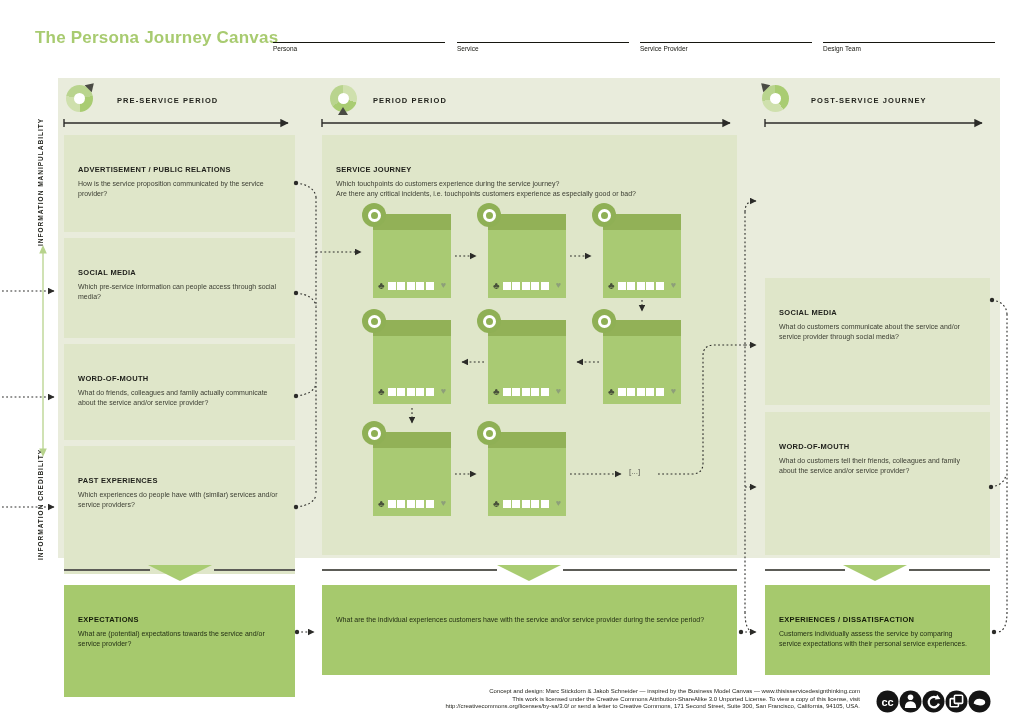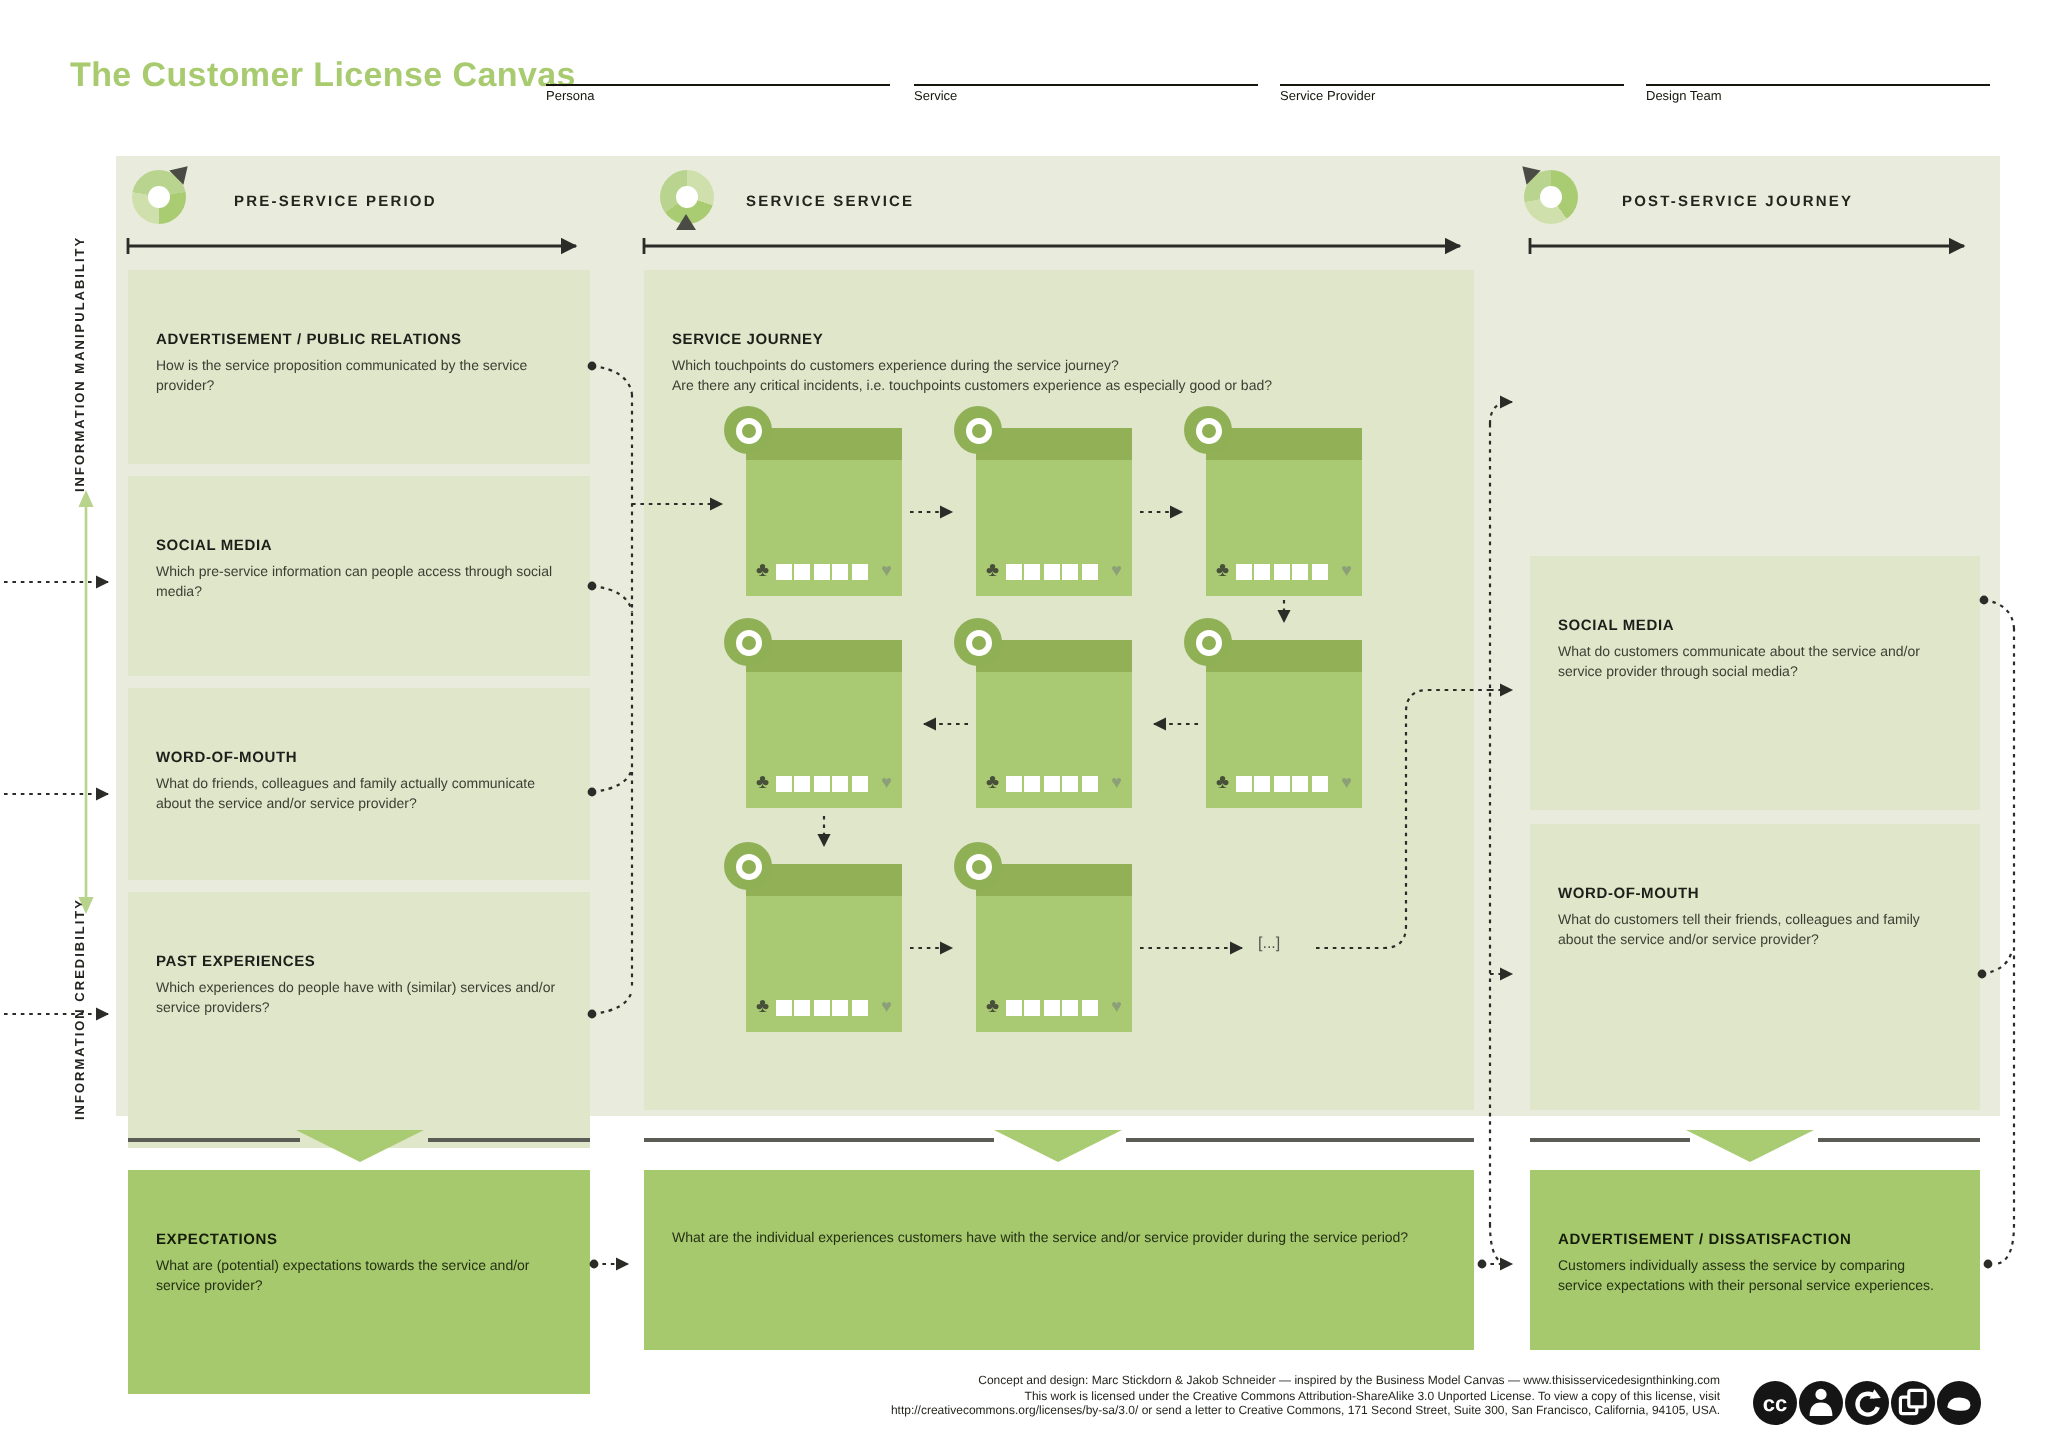--- a/index.html
+++ b/index.html
@@ -55,21 +55,21 @@
   svg.overlay{position:absolute;left:0;top:0;pointer-events:none;}
   .dash{fill:none;stroke:#2b2b28;stroke-width:1.1;stroke-dasharray:1.8 2.4;}
   .solid{fill:none;stroke:#2b2b28;stroke-width:1.4;}
   .dot{fill:#2b2b28;}
 </style>
 </head>
 <body>
 
 <div class="page">
 
-  <div class="title">The Customer License Canvas</div>
+  <div class="title">The Persona Journey Canvas</div>
 
   <div class="hfield" style="left:273px">
     <span>Persona</span>
   </div>
   <div class="hfield" style="left:457px">
     <span>Service</span>
   </div>
   <div class="hfield" style="left:640px">
     <span>Service Provider</span>
   </div>
@@ -79,21 +79,21 @@
 
   <div class="canvasbg"></div>
 
   <div class="pie pie-pre" style="left:66px;top:85px">
       <span class="tri"></span>
     </div>
   <div class="plabel" style="left:117px;top:96px">PRE-SERVICE PERIOD</div>
   <div class="pie pie-srv" style="left:330px;top:85px">
       <span class="tri"></span>
     </div>
-  <div class="plabel" style="left:373px;top:96px">SERVICE SERVICE</div>
+  <div class="plabel" style="left:373px;top:96px">PERIOD PERIOD</div>
   <div class="pie pie-post" style="left:762px;top:85px">
       <span class="tri"></span>
     </div>
   <div class="plabel" style="left:811px;top:96px">POST-SERVICE JOURNEY</div>
 
   <div class="vlabel" style="left:37px;top:128px;height:118px">INFORMATION MANIPULABILITY</div>
   <div class="vlabel" style="left:37px;top:456px;height:104px">INFORMATION CREDIBILITY</div>
 
   <div class="box" style="left:64px;top:135px;width:231px;height:97px">
     <h3>ADVERTISEMENT / PUBLIC RELATIONS</h3>
@@ -245,21 +245,21 @@
   <div class="sepline" style="left:909px;width:81px"></div>
 
   <div class="box bottombox" style="left:64px;top:585px;width:231px;height:112px">
     <h3>EXPECTATIONS</h3>
     <p>What are (potential) expectations towards the service and/or service provider?</p>
   </div>
   <div class="box bottombox" style="left:322px;top:585px;width:415px;height:90px">
     <p>What are the individual experiences customers have with the service and/or service provider during the service period?</p>
   </div>
   <div class="box bottombox" style="left:765px;top:585px;width:225px;height:90px">
-    <h3>ADVERTISEMENT / DISSATISFACTION</h3>
+    <h3>EXPERIENCES / DISSATISFACTION</h3>
     <p>Customers individually assess the service by comparing service expectations with their personal service experiences.</p>
   </div>
 
   <div class="credits">
     <div>Concept and design: Marc Stickdorn &amp; Jakob Schneider — inspired by the Business Model Canvas — www.thisisservicedesignthinking.com</div>
     <div>This work is licensed under the Creative Commons Attribution-ShareAlike 3.0 Unported License. To view a copy of this license, visit</div>
     <div>http://creativecommons.org/licenses/by-sa/3.0/ or send a letter to Creative Commons, 171 Second Street, Suite 300, San Francisco, California, 94105, USA.</div>
   </div>
 
   <div class="badges">

